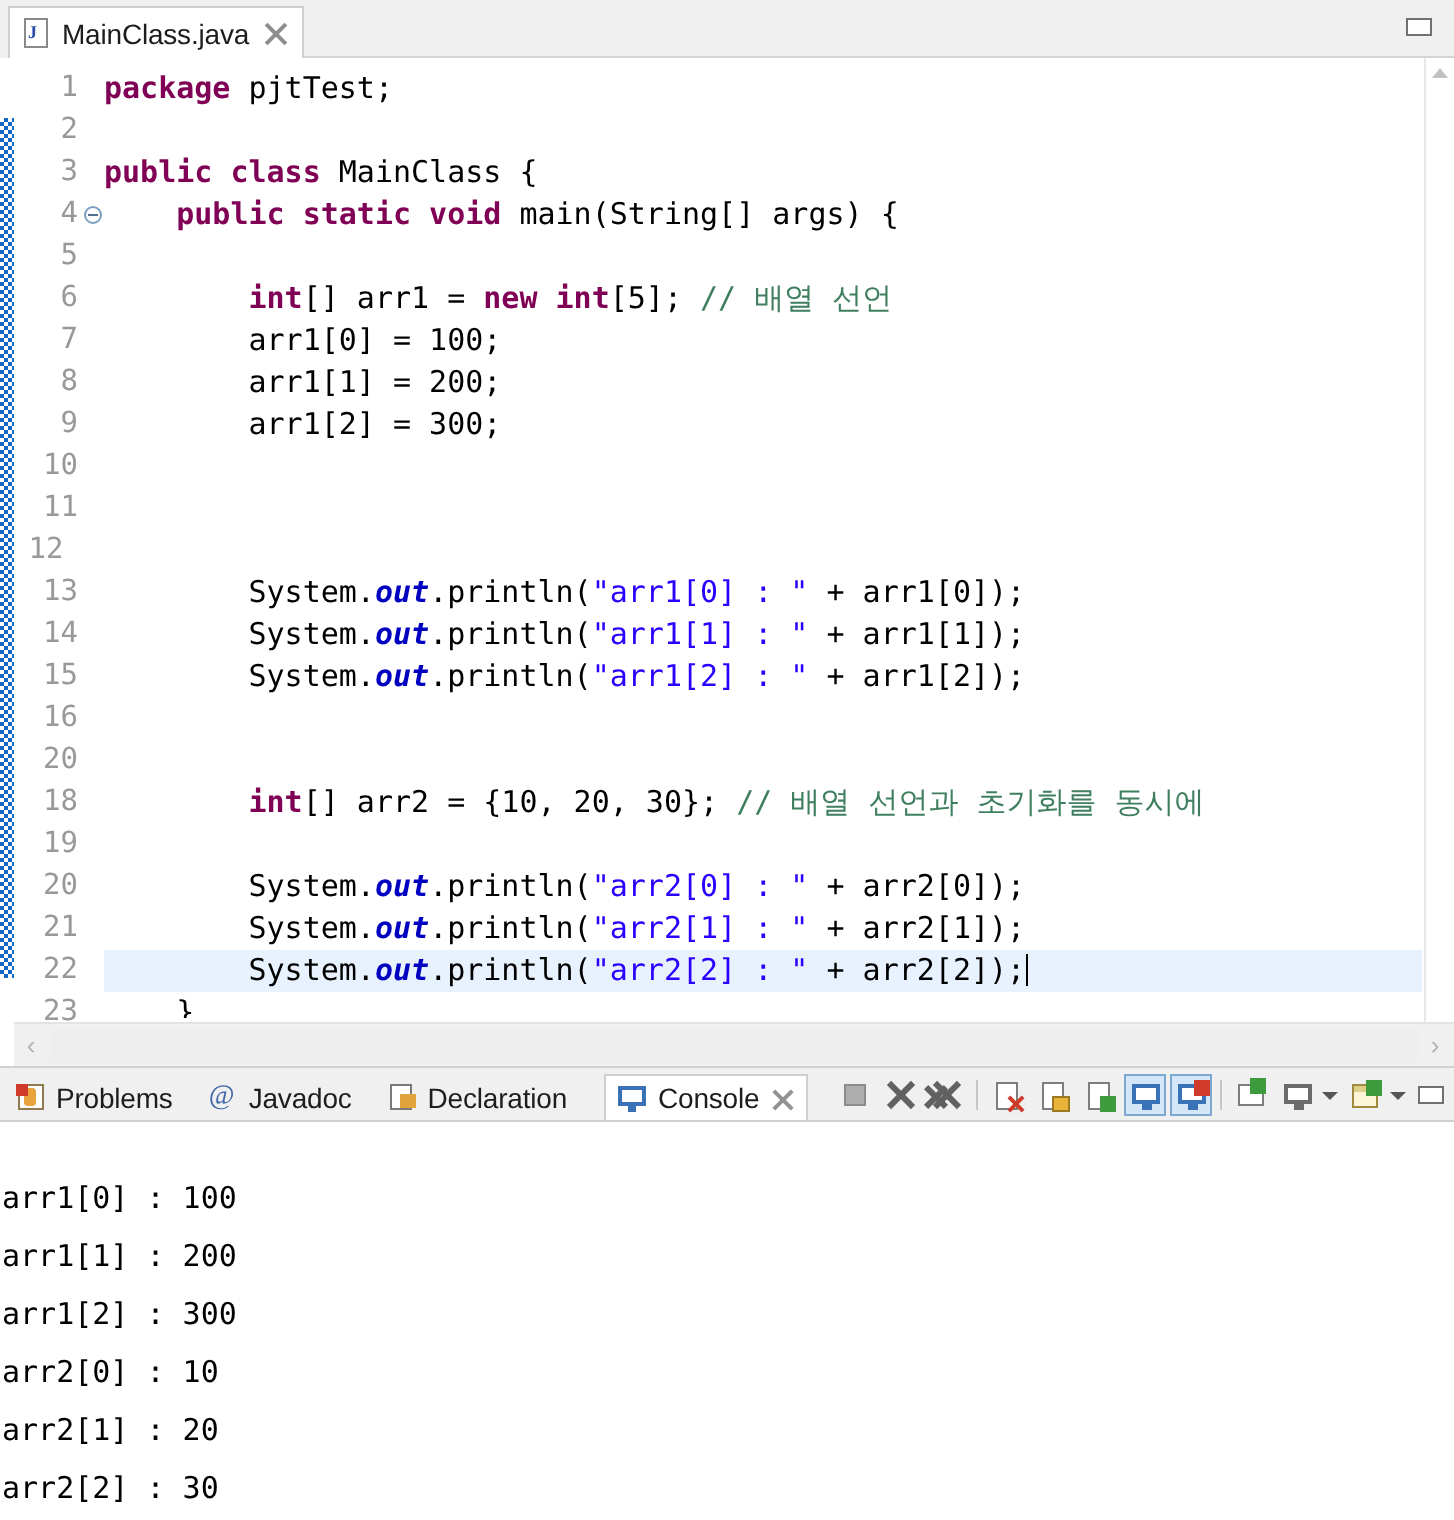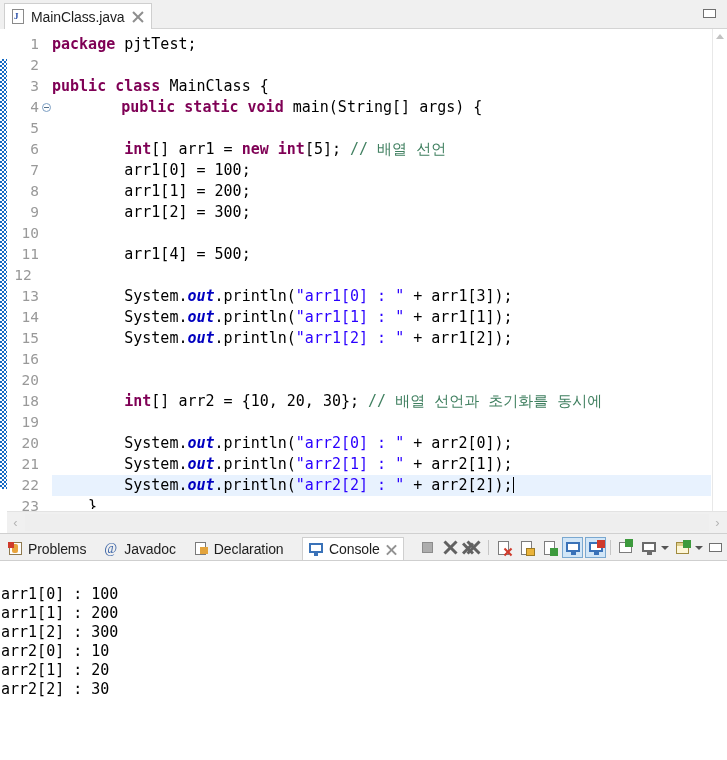--- a/index.html
+++ b/index.html
@@ -221,21 +221,21 @@
     background: #ffffff; border-top: 1px solid #cfcfcf; box-sizing: border-box;
   }
   .term-line {
     position: absolute; left: 0; top: 1px; width: 727px; height: 20px;
     font-family: "DejaVu Sans", sans-serif; font-size: 13.5px; color: #000;
     white-space: nowrap; overflow: hidden; letter-spacing: -0.3px;
   }
   .con-out {
     position: absolute; left: 1px; top: 24px; width: 726px;
     font-family: "DejaVu Sans Mono", monospace; font-size: 15px; color: #000;
-    line-height: 19px; white-space: pre;
+    line-height: 29px; white-space: pre;
   }
 </style>
 </head>
 <body>
 
 <div id="app">
 
   <div class="tabbar">
     <div class="tabbar-rest"></div>
     <div class="tab-active">
@@ -279,29 +279,28 @@
         <div class="ln" style="top: 467px;">23</div>
         <div class="ln" style="top: 488px;">24</div>
       </div>
     <div class="foldcol" id="foldcol">
         <div class="fold-marker" style="top: 74px;"></div>
       </div>
     <div class="codearea" id="codearea">
         <div class="cline" style="top: 5px;"><span class="txt"><span class="kw">package</span><span> pjtTest;</span></span></div>
         <div class="cline" style="top: 26px;"><span class="txt"></span></div>
         <div class="cline" style="top: 47px;"><span class="txt"><span class="kw">public class</span><span> MainClass {</span></span></div>
-        <div class="cline" style="top: 68px; margin-left: 33px;"><span class="txt"><span>    </span><span class="kw">public static void</span><span> main(String[] args) {</span></span></div>
+        <div class="cline" style="top: 68px;"><span class="txt"><span>    </span><span class="kw">public static void</span><span> main(String[] args) {</span></span></div>
         <div class="cline" style="top: 89px;"><span class="txt"></span></div>
         <div class="cline" style="top: 110px;"><span class="txt"><span>        </span><span class="kw">int</span><span>[] arr1 = </span><span class="kw">new int</span><span>[5]; </span><span class="cmt">// 배열 선언</span></span></div>
         <div class="cline" style="top: 131px;"><span class="txt"><span>        arr1[0] = 100;</span></span></div>
         <div class="cline" style="top: 152px;"><span class="txt"><span>        arr1[1] = 200;</span></span></div>
         <div class="cline" style="top: 173px;"><span class="txt"><span>        arr1[2] = 300;</span></span></div>
-        <div class="cline" style="top: 215px;"><span class="txt"><span>        arr1[4] = 500;</span></span></div>
         <div class="cline" style="top: 236px;"><span class="txt"></span></div>
-        <div class="cline" style="top: 257px;"><span class="txt"><span>        System.</span><span class="fld">out</span><span>.println(</span><span class="str">"arr1[0] : "</span><span> + arr1[3]);</span></span></div>
+        <div class="cline" style="top: 257px;"><span class="txt"><span>        System.</span><span class="fld">out</span><span>.println(</span><span class="str">"arr1[0] : "</span><span> + arr1[0]);</span></span></div>
         <div class="cline" style="top: 278px;"><span class="txt"><span>        System.</span><span class="fld">out</span><span>.println(</span><span class="str">"arr1[1] : "</span><span> + arr1[1]);</span></span></div>
         <div class="cline" style="top: 299px;"><span class="txt"><span>        System.</span><span class="fld">out</span><span>.println(</span><span class="str">"arr1[2] : "</span><span> + arr1[2]);</span></span></div>
         <div class="cline" style="top: 320px;"><span class="txt"></span></div>
         <div class="cline" style="top: 341px;"><span class="txt"></span></div>
         <div class="cline" style="top: 362px;"><span class="txt"><span>        </span><span class="kw">int</span><span>[] arr2 = {10, 20, 30}; </span><span class="cmt">// 배열 선언과 초기화를 동시에</span></span></div>
         <div class="cline" style="top: 383px;"><span class="txt"></span></div>
         <div class="cline" style="top: 404px;"><span class="txt"><span>        System.</span><span class="fld">out</span><span>.println(</span><span class="str">"arr2[0] : "</span><span> + arr2[0]);</span></span></div>
         <div class="cline" style="top: 425px;"><span class="txt"><span>        System.</span><span class="fld">out</span><span>.println(</span><span class="str">"arr2[1] : "</span><span> + arr2[1]);</span></span></div>
         <div class="cline hl" style="top: 446px;"><span class="txt"><span>        System.</span><span class="fld">out</span><span>.println(</span><span class="str">"arr2[2] : "</span><span> + arr2[2]);</span><span class="cursor"></span></span></div>
         <div class="cline" style="top: 467px;"><span class="txt"><span>    }</span></span></div>

